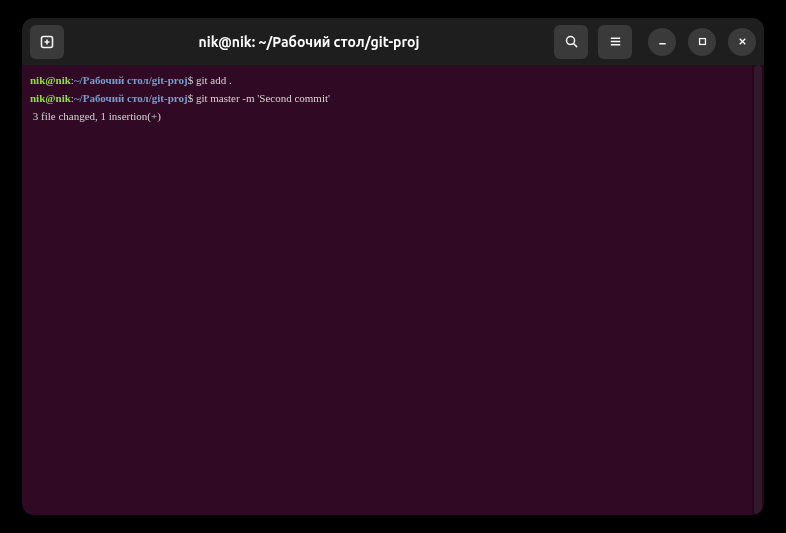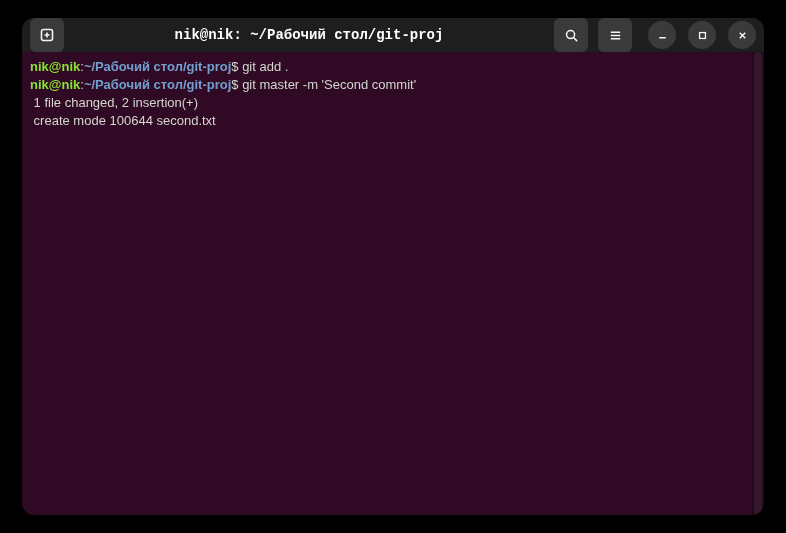--- a/index.html
+++ b/index.html
@@ -25,28 +25,27 @@
     left:22px; top:18px;
     width:742px; height:497px;
     background:var(--treatment);
     border-radius:12px;
     box-shadow:0 8px 30px rgba(0,0,0,0.6);
     display:flex;
     flex-direction:column;
     overflow:hidden;
   }
   .headerbar{
-    height:34px;
+    height:47px;
     background:var(--headerbar);
     display:flex;
     align-items:center;
     padding:0 8px;
     gap:8px;
     color:#fff;
-    font-family:Liberation Mono, monospace;
   }
   .hb-btn{
     width:34px;height:34px;
     border-radius:6px;
     background:var(--headerbar-btn);
     display:flex;align-items:center;justify-content:center;
     color:#f5f5f5;
     cursor:pointer;
   }
   .hb-btn.round{
@@ -62,22 +61,22 @@
     overflow:hidden;
     text-overflow:ellipsis;
     padding:0 6px;
   }
   .hb-right{display:flex;align-items:center;gap:10px;}
   .win-ctrls{display:flex;align-items:center;gap:12px;margin-left:6px;}
   .terminal-body{
     flex:1;
     position:relative;
     padding:6px 8px 8px 8px;
-    font-family:Liberation Sans, sans-serif;
-    font-size:13px;
+    font-family:Liberation Serif, serif;
+    font-size:11px;
     line-height:18px;
     color:var(--output);
     overflow:hidden;
   }
   .line{white-space:pre;}
   .user{color:var(--prompt-user);font-weight:bold;}
   .path{color:var(--prompt-path);font-weight:bold;}
   .dollar{color:var(--output);}
   .cmd{color:var(--output);}
   .cursor{
@@ -160,19 +159,18 @@
               </svg>
           </span>
         </div>
       </div>
     </div>
   </div>
 
   <div class="terminal-body" id="terminal-body">
     <div class="line"><span class="user">nik@nik</span><span class="dollar">:</span><span class="path">~/Рабочий стол/git-proj</span><span class="dollar">$ </span><span class="cmd">git add .</span></div>
       <div class="line"><span class="user">nik@nik</span><span class="dollar">:</span><span class="path">~/Рабочий стол/git-proj</span><span class="dollar">$ </span><span class="cmd">git master -m 'Second commit'</span></div>
-      <div class="line"> 1 file changed, 2 insertion(+)</div>
-      <div class="line"> create mode 100644 second.txt</div>
+      <div class="line"> 3 file changed, 1 insertion(+)</div>
       <div class="scrollbar">
       <div class="scroll-thumb"></div>
     </div>
   </div>
 </div>
 
 </body></html>

